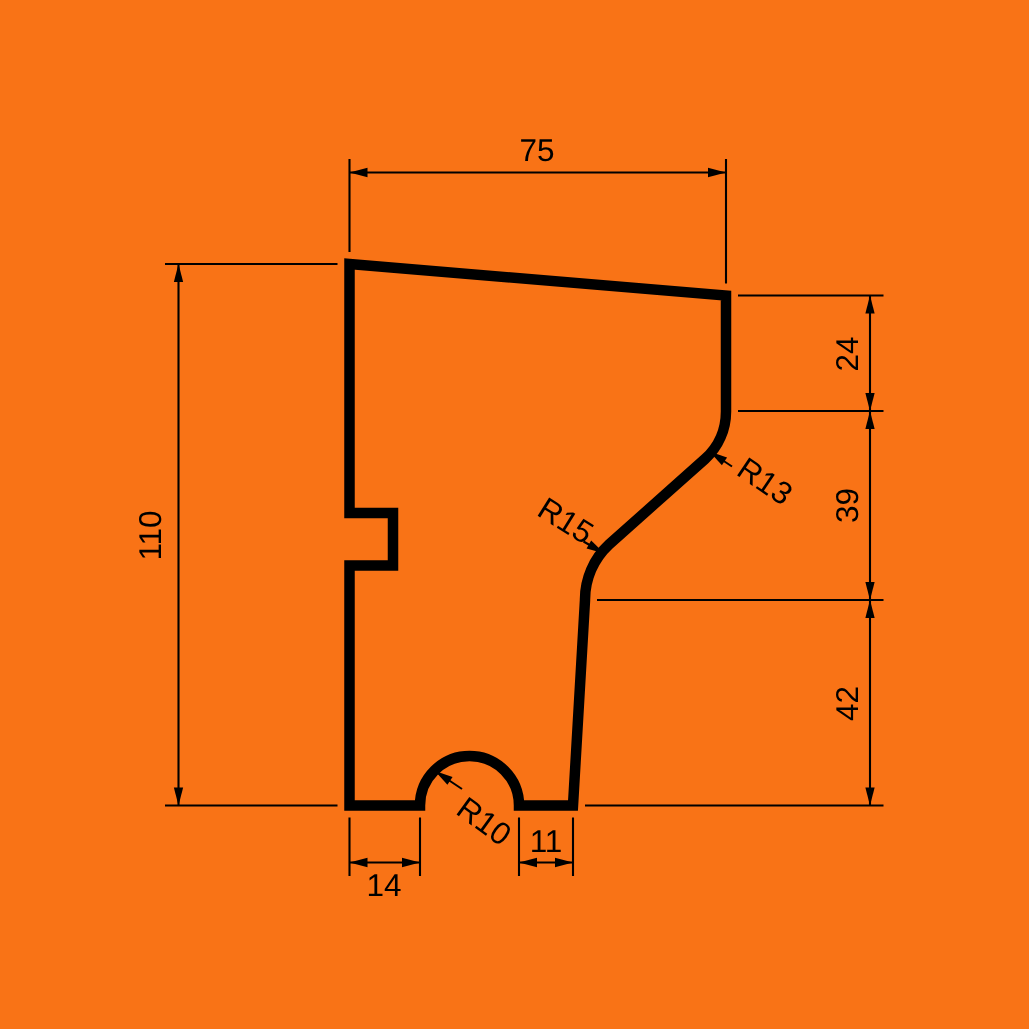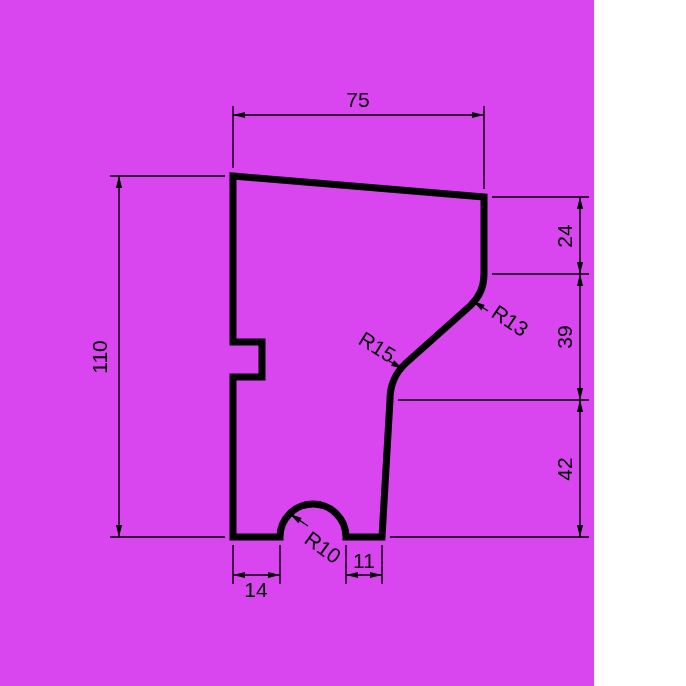--- a/index.html
+++ b/index.html
@@ -1,19 +1,19 @@
 <!DOCTYPE html>
 <html><head>
 <meta charset="utf-8">
 <style>
   html,body{margin:0;padding:0;background:#ffffff;}
   .canvas{
     position:relative;
-    width:594px;height:686px;
-    background:#d946ef;
+    width:686px;height:686px;
+    background:#f97316;
     overflow:hidden;
   }
   svg{display:block;}
   svg text{
     font-family:"Liberation Sans", sans-serif;
     font-size:21px;
     fill:#000000;
   }
   .profile{fill:none;stroke:#000000;stroke-width:7;stroke-linejoin:miter;stroke-linecap:butt;}
   .thin{fill:none;stroke:#000000;stroke-width:1.4;stroke-linecap:butt;}

